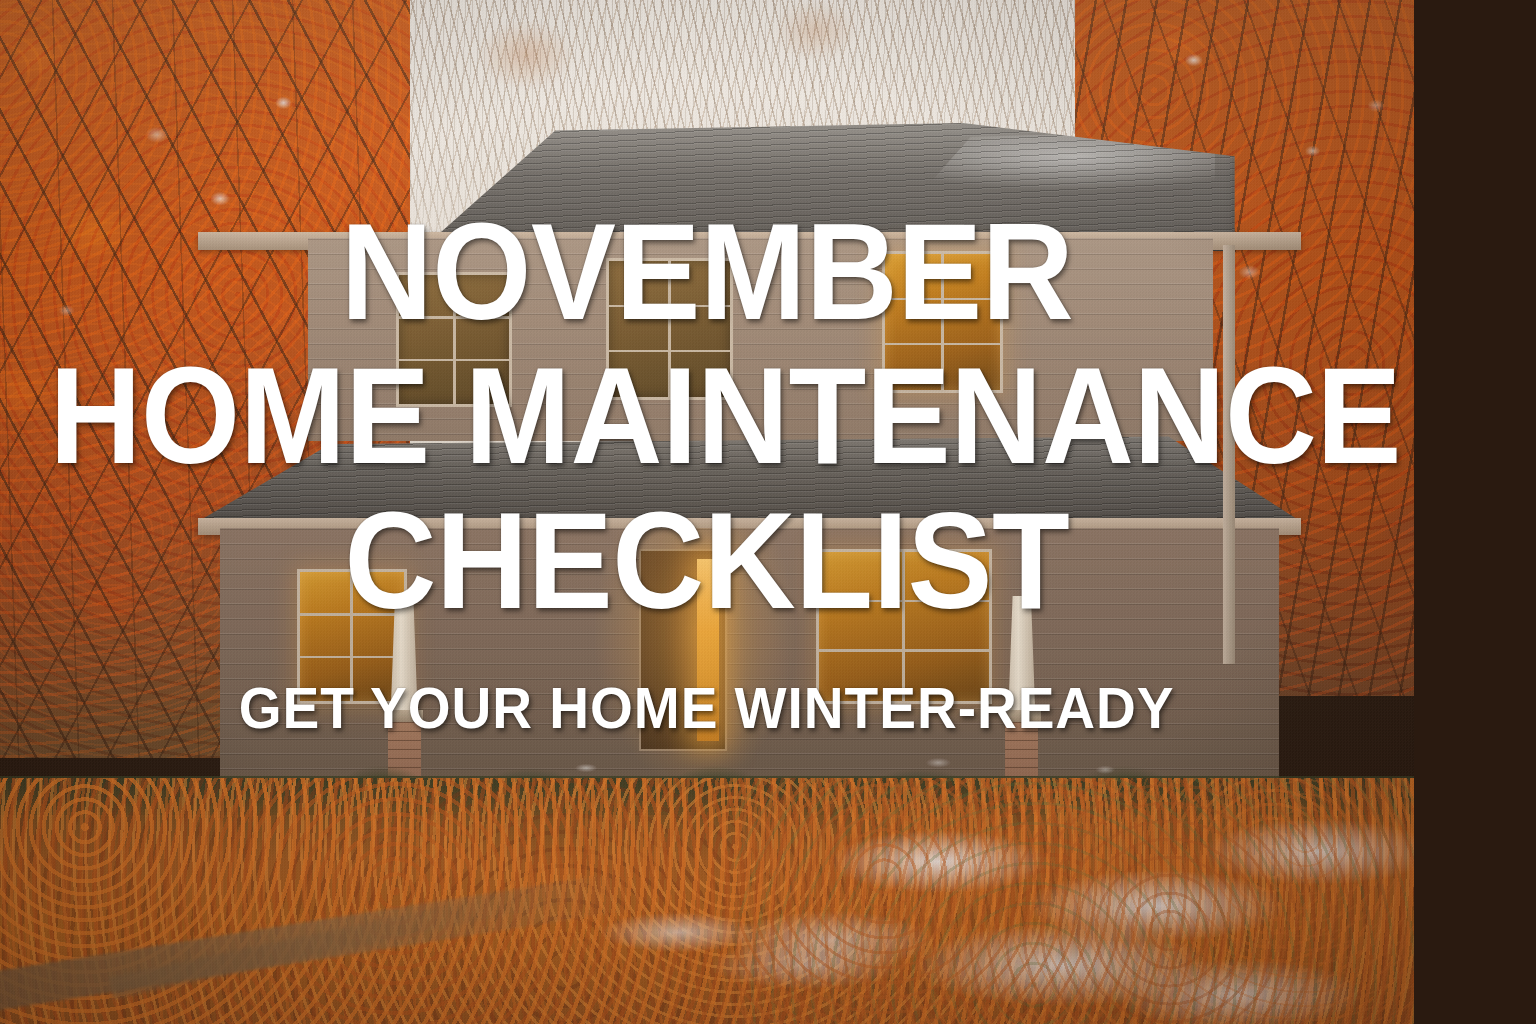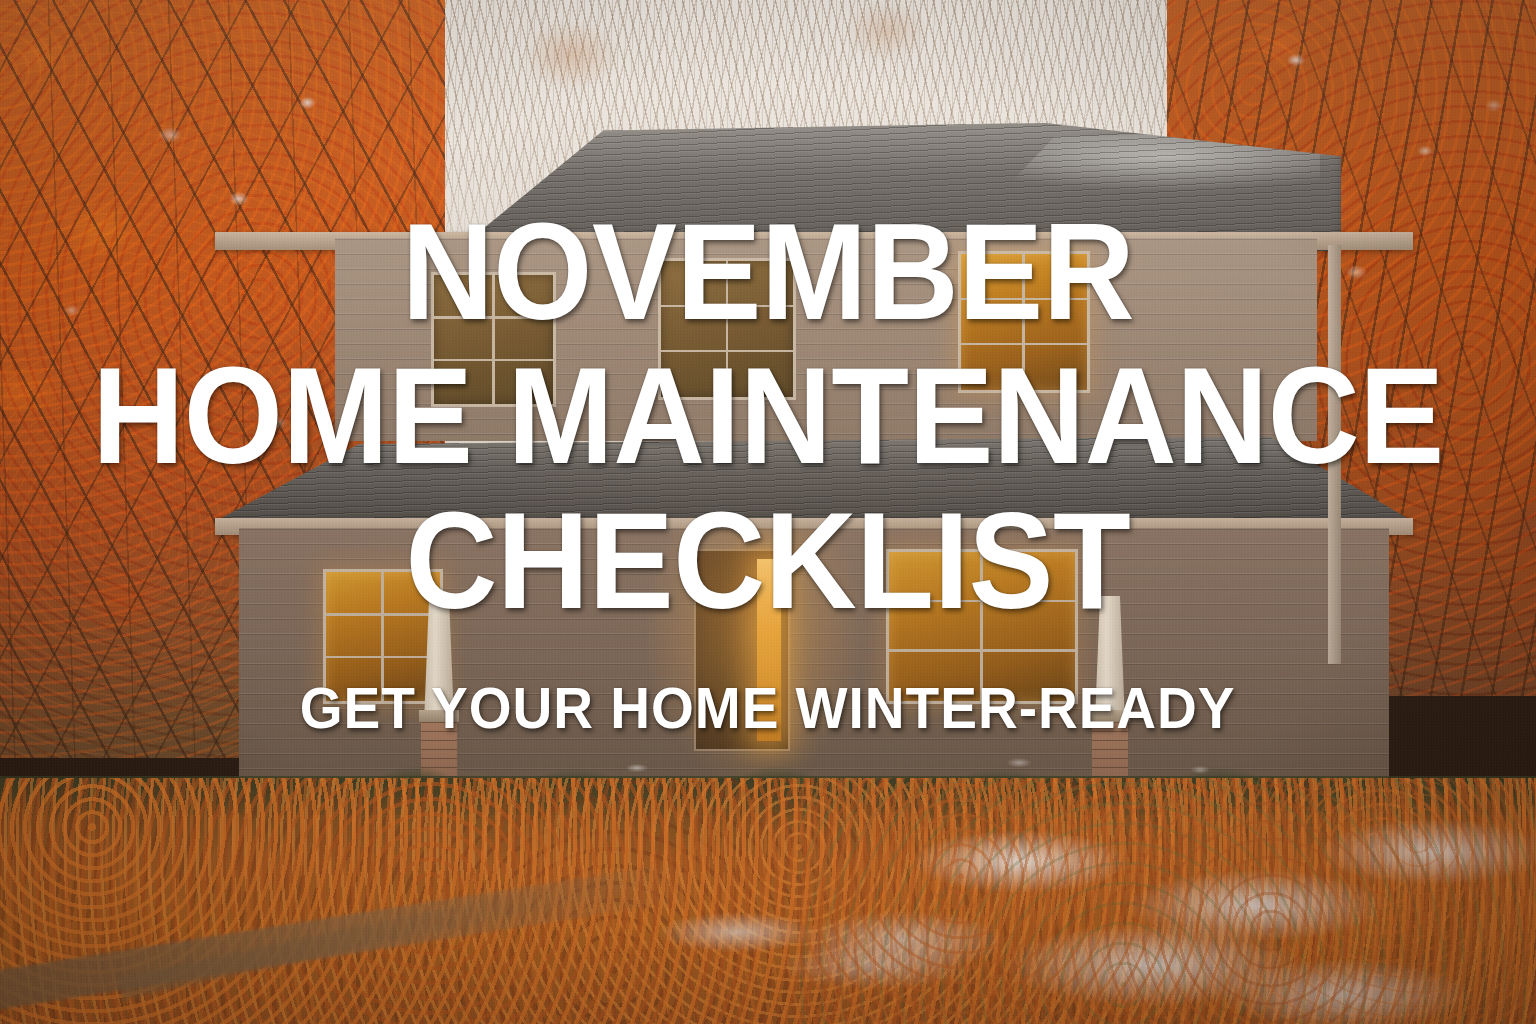--- a/index.html
+++ b/index.html
@@ -5,21 +5,21 @@
 <style>
   * { margin:0; padding:0; box-sizing:border-box; }
   html,body{
     width:1536px; height:1024px; overflow:hidden;
     background:#2a1a10;
     font-family:"Liberation Sans", sans-serif;
   }
 
   .poster{
     position:relative;
-    width:1536px; height:1024px;
+    width:1414px; height:1024px;
     overflow:hidden;
   }
 
   
   .scene{ position:absolute; inset:0; }
 
   
   .sky{
     position:absolute; left:0; top:0; width:100%; height:46%;
     background:linear-gradient(180deg,#efeae4 0%, #e9e3dc 40%, #ded6cd 100%);

